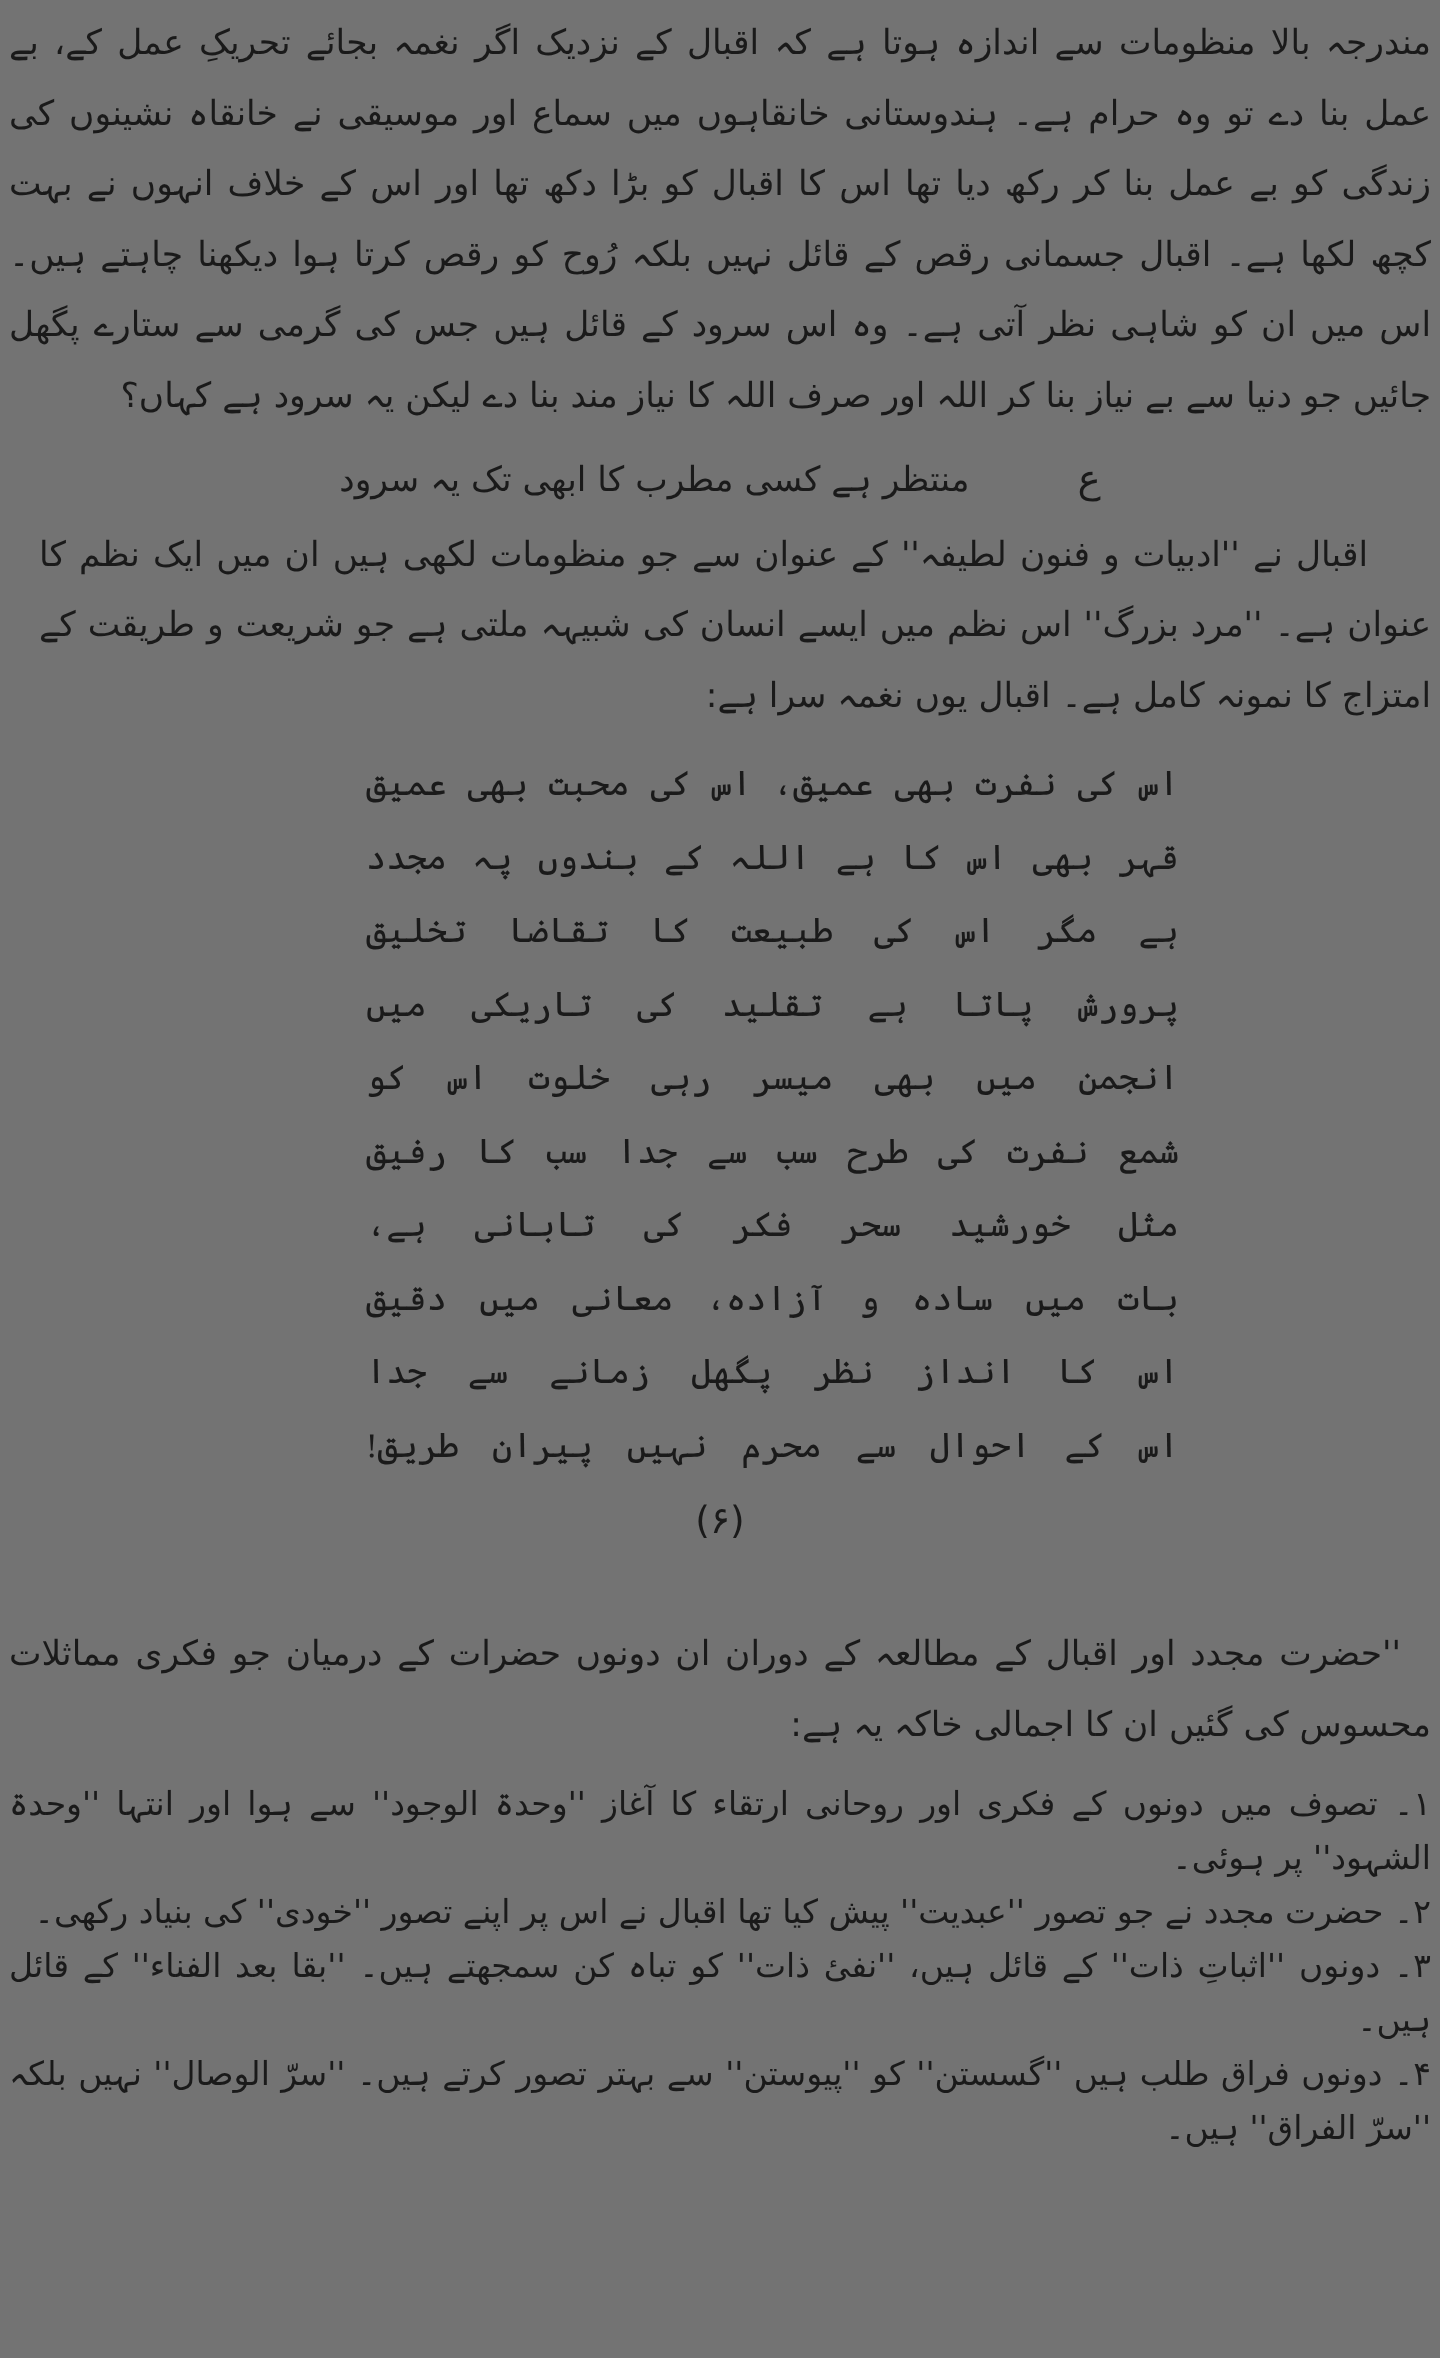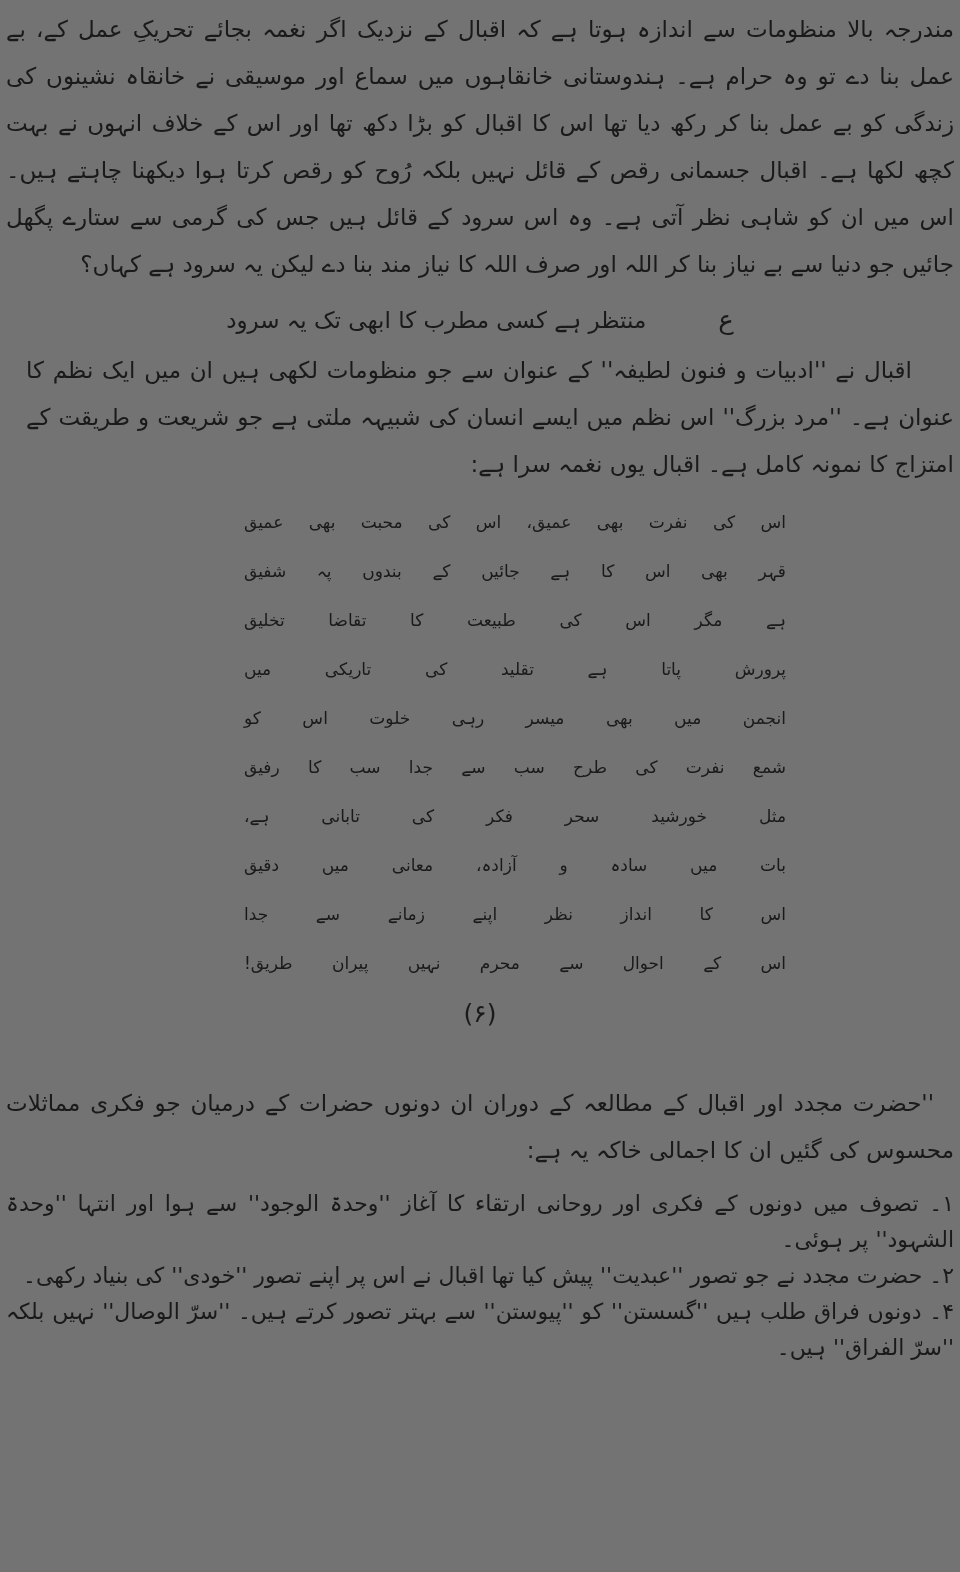--- a/index.html
+++ b/index.html
@@ -41,24 +41,25 @@
   .poem-intro {
     margin-top: 4px;
     text-indent: 42px;
     margin-left: 20px;
   }
   .poem {
     margin: 10px 168px 0 0;
     width: 542px;
   }
   .poem-line {
-    font-size: 17px;
+    font-size: 23px;
     line-height: 49px;
     text-align: justify;
     text-align-last: justify;
+    font-family: Liberation Serif, serif;
   }
   .footnote-marker {
     margin-top: 6px;
     text-align: center;
     font-size: 25px;
     line-height: 40px;
   }
   .section-heading {
     margin: 42px 0 0 0;
     text-align: center;
@@ -88,36 +89,37 @@
 
   <div class="verse-row">
     <span class="verse-marker">ع</span>
     <span>منتظر ہے کسی مطرب کا ابھی تک یہ سرود</span>
   </div>
 
   <p class="para poem-intro">اقبال نے ''ادبیات و فنون لطیفہ'' کے عنوان سے جو منظومات لکھی ہیں ان میں ایک نظم کا عنوان ہے۔ ''مرد بزرگ'' اس نظم میں ایسے انسان کی شبیہہ ملتی ہے جو شریعت و طریقت کے امتزاج کا نمونہ کامل ہے۔ اقبال یوں نغمہ سرا ہے:</p>
 
   <div class="poem">
     <div class="poem-line">اس کی نفرت بھی عمیق، اس کی محبت بھی عمیق</div>
-    <div class="poem-line">قہر بھی اس کا ہے جائیں کے بندوں پہ شفیق</div>
+    <div class="poem-line">قہر بھی اس کا ہے اللہ کے بندوں پہ مجدد</div>
     <div class="poem-line">ہے مگر اس کی طبیعت کا تقاضا تخلیق</div>
     <div class="poem-line">پرورش پاتا ہے تقلید کی تاریکی میں</div>
     <div class="poem-line">انجمن میں بھی میسر رہی خلوت اس کو</div>
     <div class="poem-line">شمع نفرت کی طرح سب سے جدا سب کا رفیق</div>
     <div class="poem-line">مثل خورشید سحر فکر کی تابانی ہے،</div>
     <div class="poem-line">بات میں سادہ و آزادہ، معانی میں دقیق</div>
-    <div class="poem-line">اس کا انداز نظر اپنے زمانے سے جدا</div>
+    <div class="poem-line">اس کا انداز نظر پگھل زمانے سے جدا</div>
     <div class="poem-line">اس کے احوال سے محرم نہیں پیران طریق!</div>
   </div>
 
   <div class="footnote-marker">(۶)</div>
 
 
   <p class="para section-intro">''حضرت مجدد اور اقبال کے مطالعہ کے دوران ان دونوں حضرات کے درمیان جو فکری مماثلات محسوس کی گئیں ان کا اجمالی خاکہ یہ ہے:</p>
 
   <div class="similarities-list">
     <div class="list-item">۱۔ تصوف میں دونوں کے فکری اور روحانی ارتقاء کا آغاز ''وحدۃ الوجود'' سے ہوا اور انتہا ''وحدۃ الشہود'' پر ہوئی۔</div>
     <div class="list-item">۲۔ حضرت مجدد نے جو تصور ''عبدیت'' پیش کیا تھا اقبال نے اس پر اپنے تصور ''خودی'' کی بنیاد رکھی۔</div>
+    <div class="list-item">۳۔ دونوں ''اثباتِ ذات'' کے قائل ہیں، ''نفیٔ ذات'' کو تباہ کن سمجھتے ہیں۔ ''بقا بعد الفناء'' کے قائل ہیں۔</div>
     <div class="list-item">۴۔ دونوں فراق طلب ہیں ''گسستن'' کو ''پیوستن'' سے بہتر تصور کرتے ہیں۔ ''سرّ الوصال'' نہیں بلکہ ''سرّ الفراق'' ہیں۔</div>
 
   </div>
 
 </div>
 
 </body></html>

